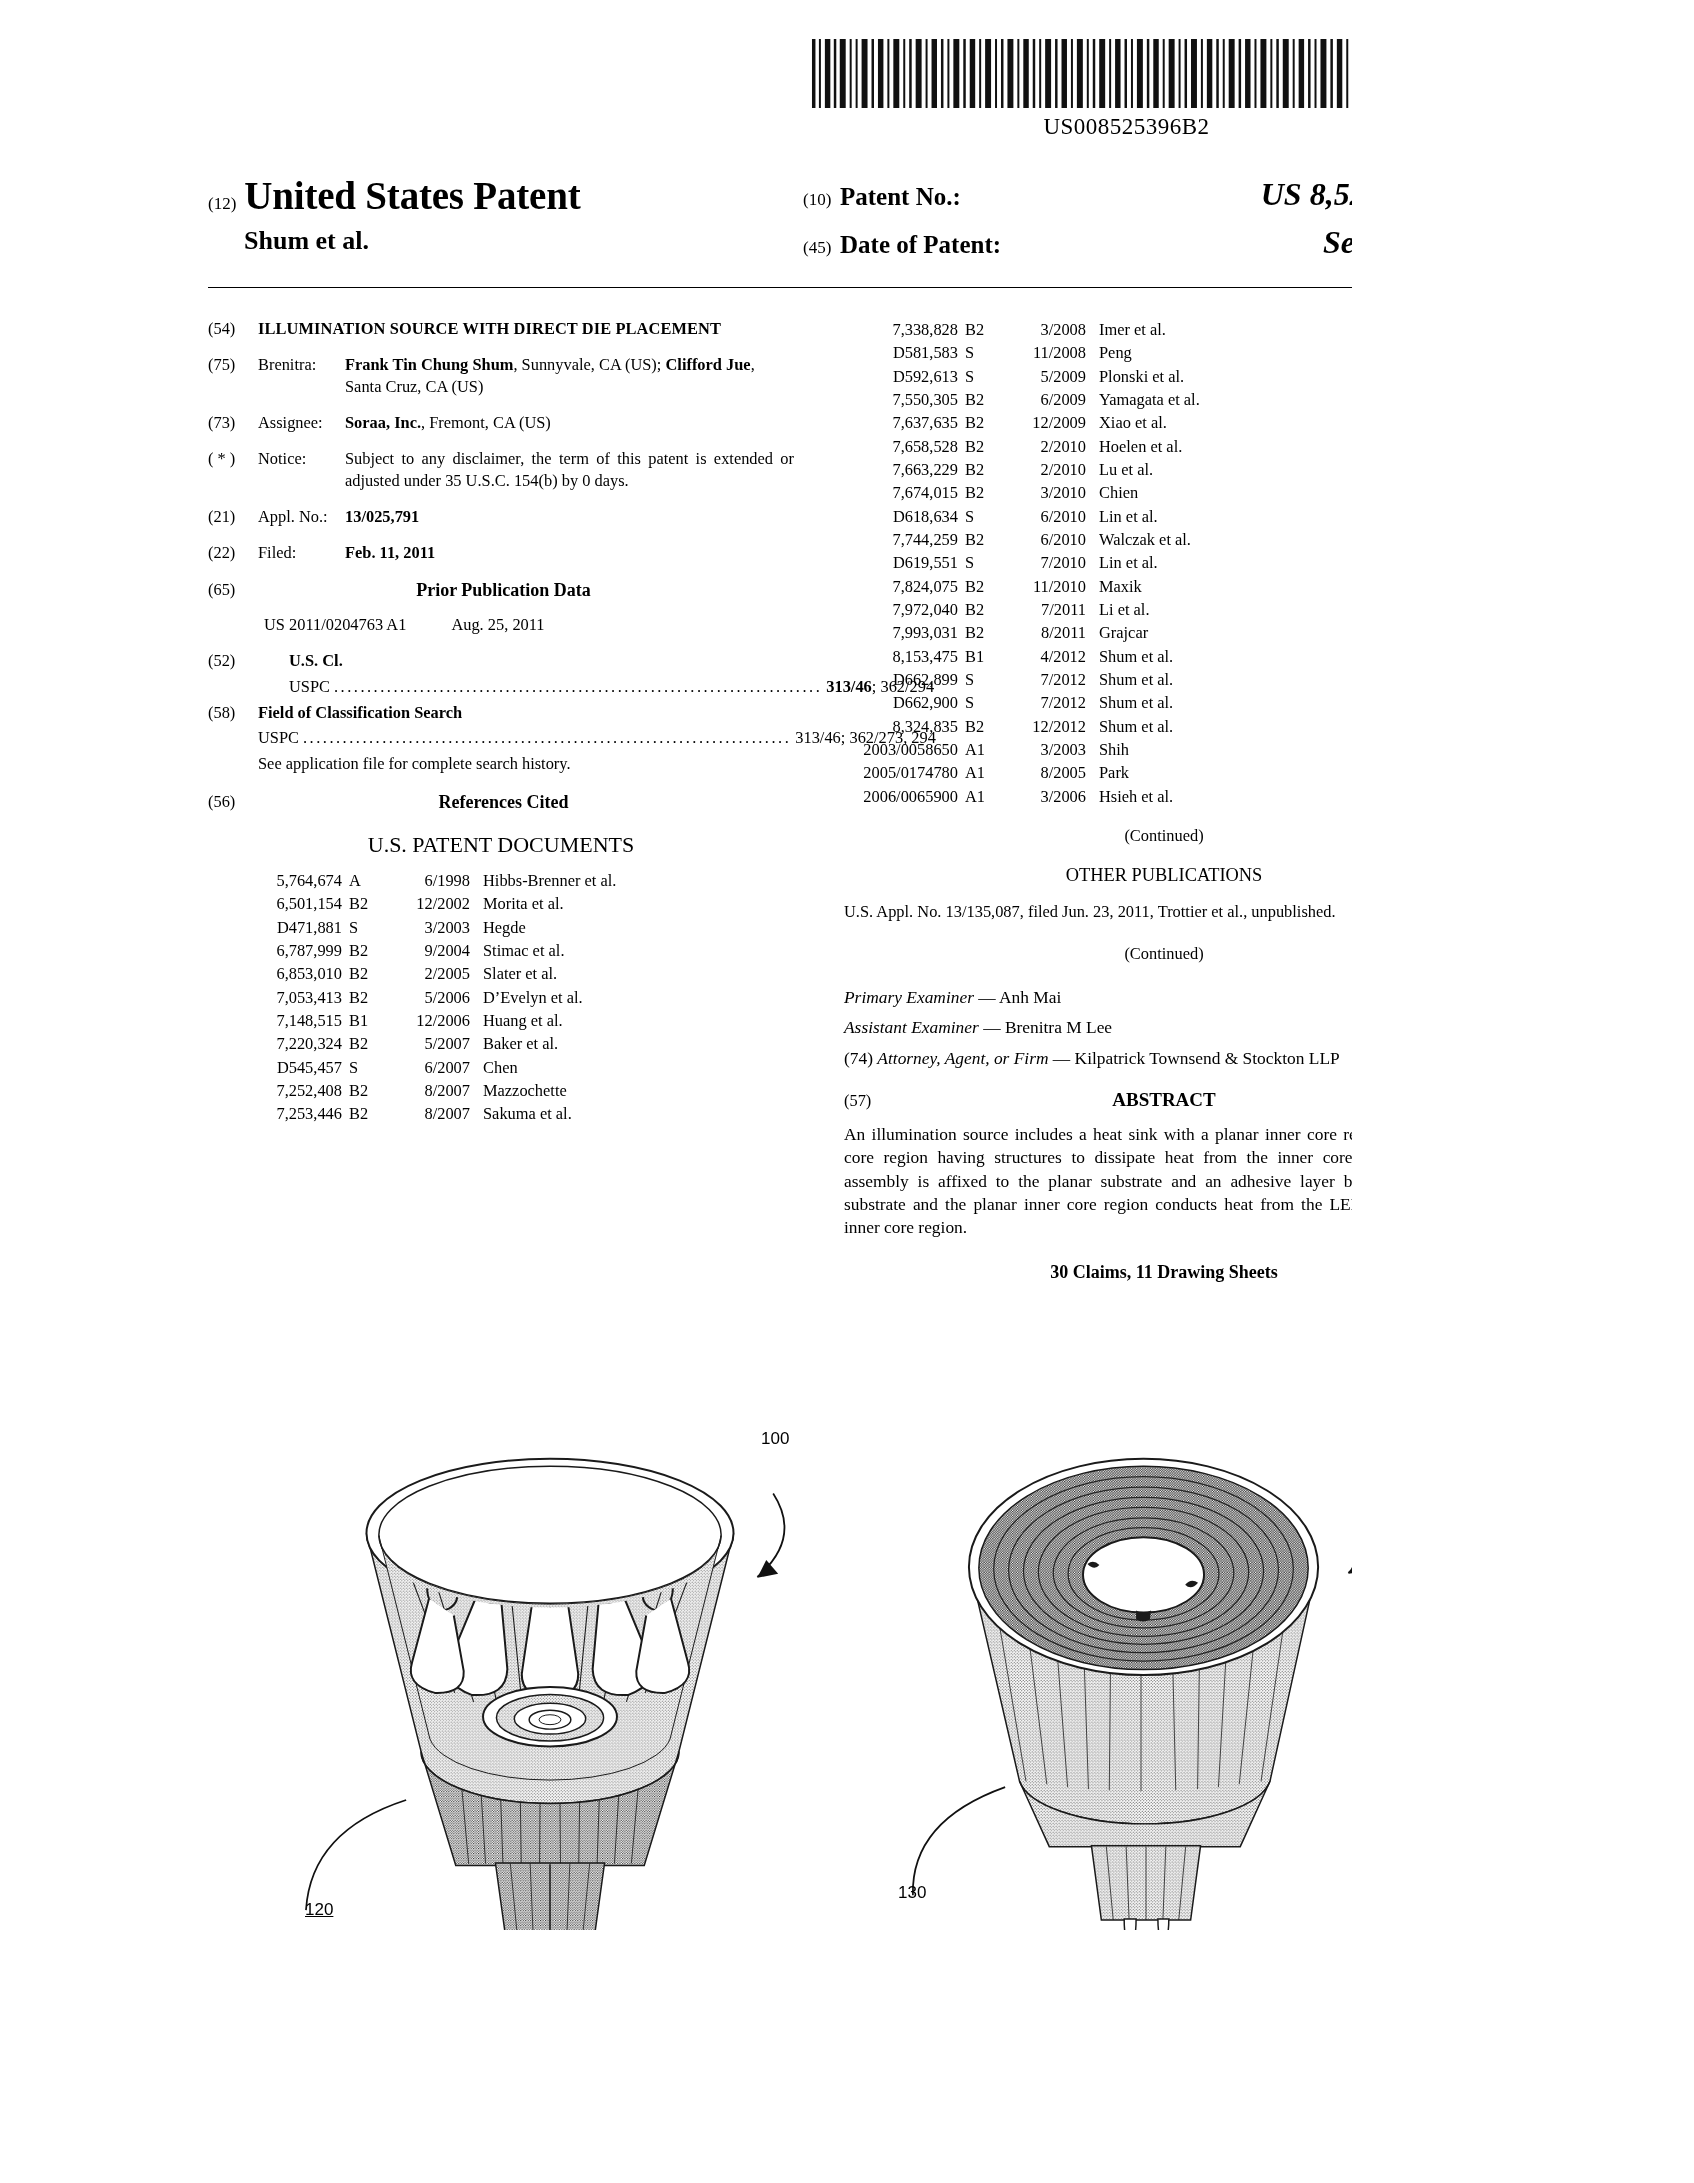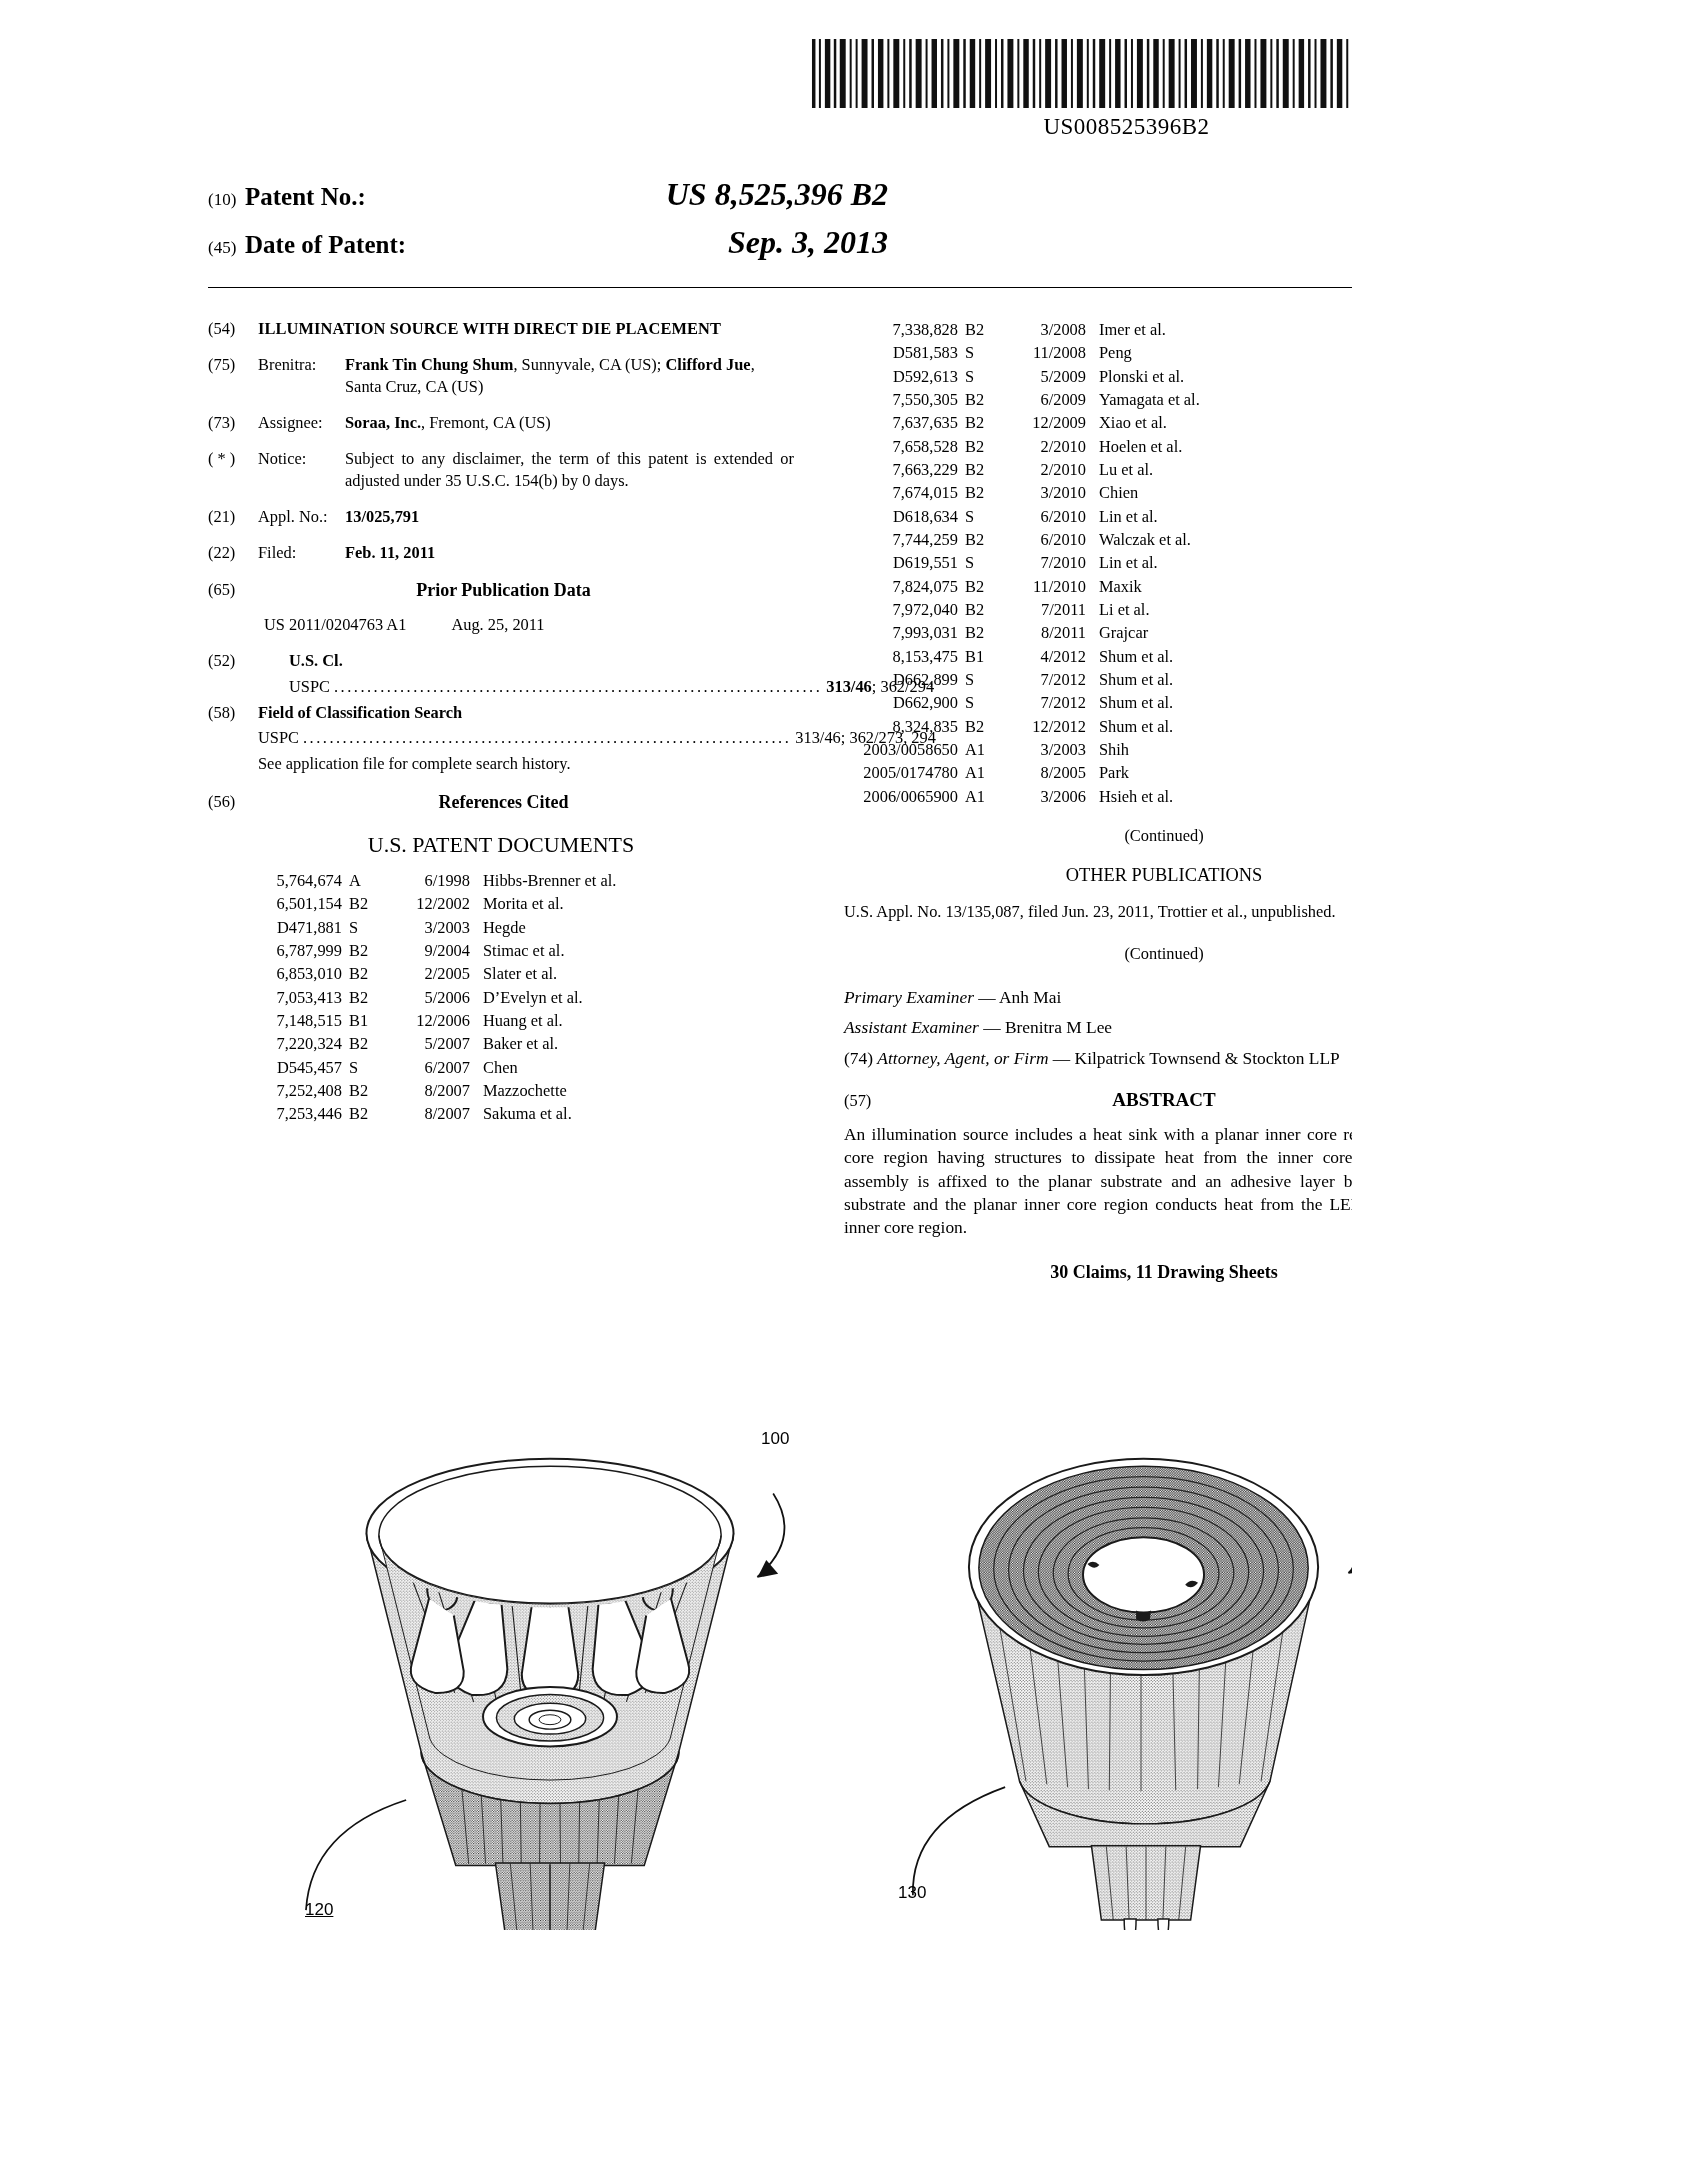--- a/index.html
+++ b/index.html
@@ -351,20 +351,27 @@
           <rect x="1216" y="0" width="12" height="140"></rect>
         <rect x="1236" y="0" width="5" height="140"></rect>
           <rect x="1249" y="0" width="11" height="140"></rect>
         <rect x="1268" y="0" width="6" height="140"></rect>
       </g>
     </svg>
     <div class="barcode-number">US008525396B2</div>
   </div>
 
   <div class="header-wrap">
+    <div class="header-left">
+      <div class="hdr-line1">
+        <span class="paren-small">(12)</span>
+        <span class="usp-title">United States Patent</span>
+      </div>
+      <div class="usp-author">Shum et al.</div>
+    </div>
     <div class="header-right">
       <div class="hdr-row">
         <span class="hdr-num">(10)</span>
         <span class="hdr-label">Patent No.:</span>
         <span class="hdr-value">US 8,525,396 B2</span>
       </div>
       <div class="hdr-row">
         <span class="hdr-num">(45)</span>
         <span class="hdr-label">Date of Patent:</span>
         <span class="hdr-value">Sep. 3, 2013</span>

